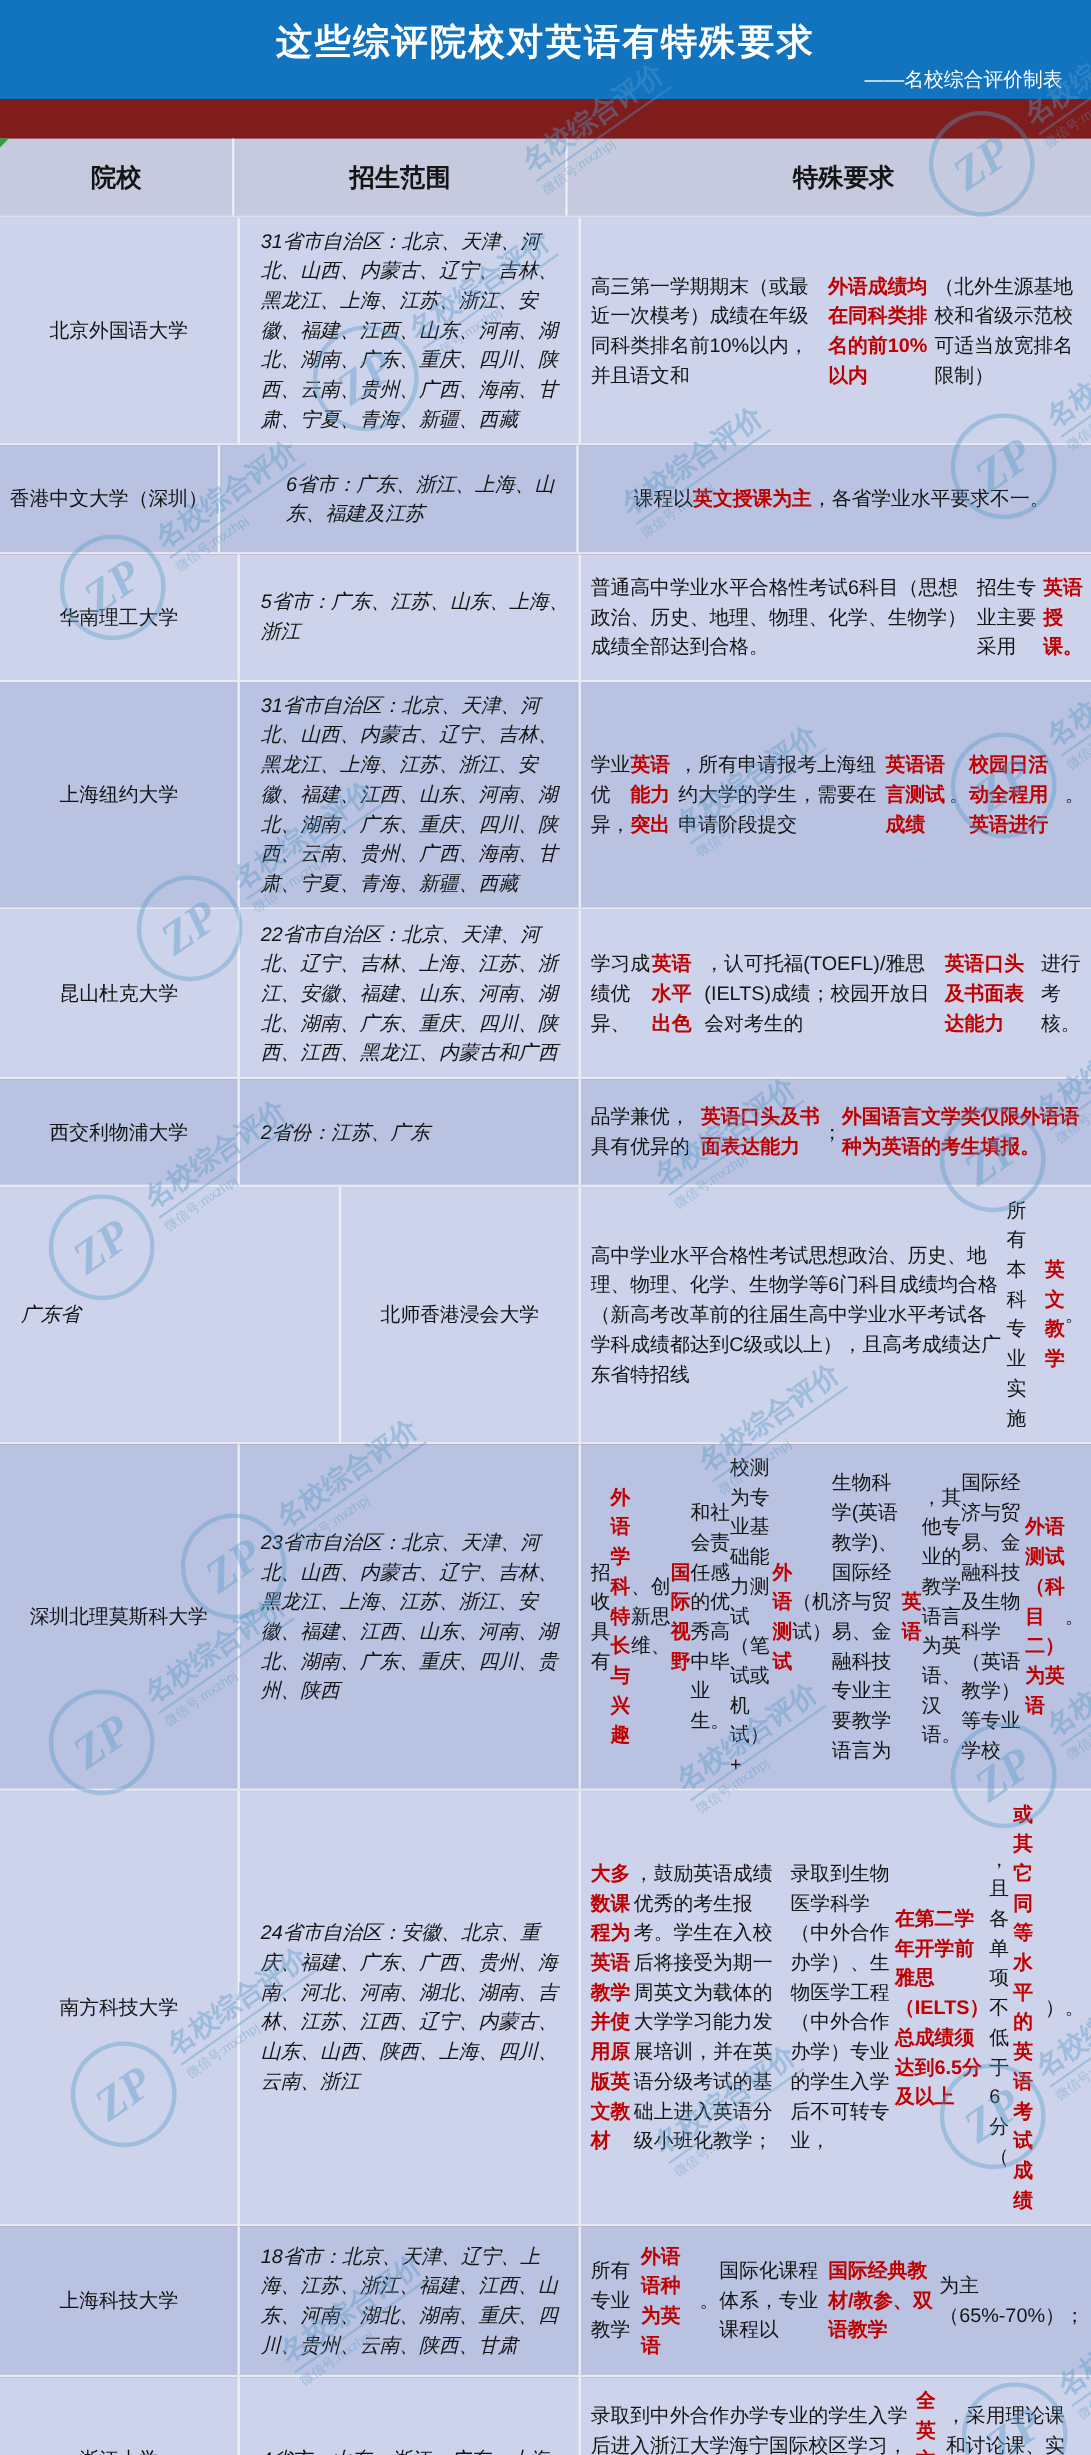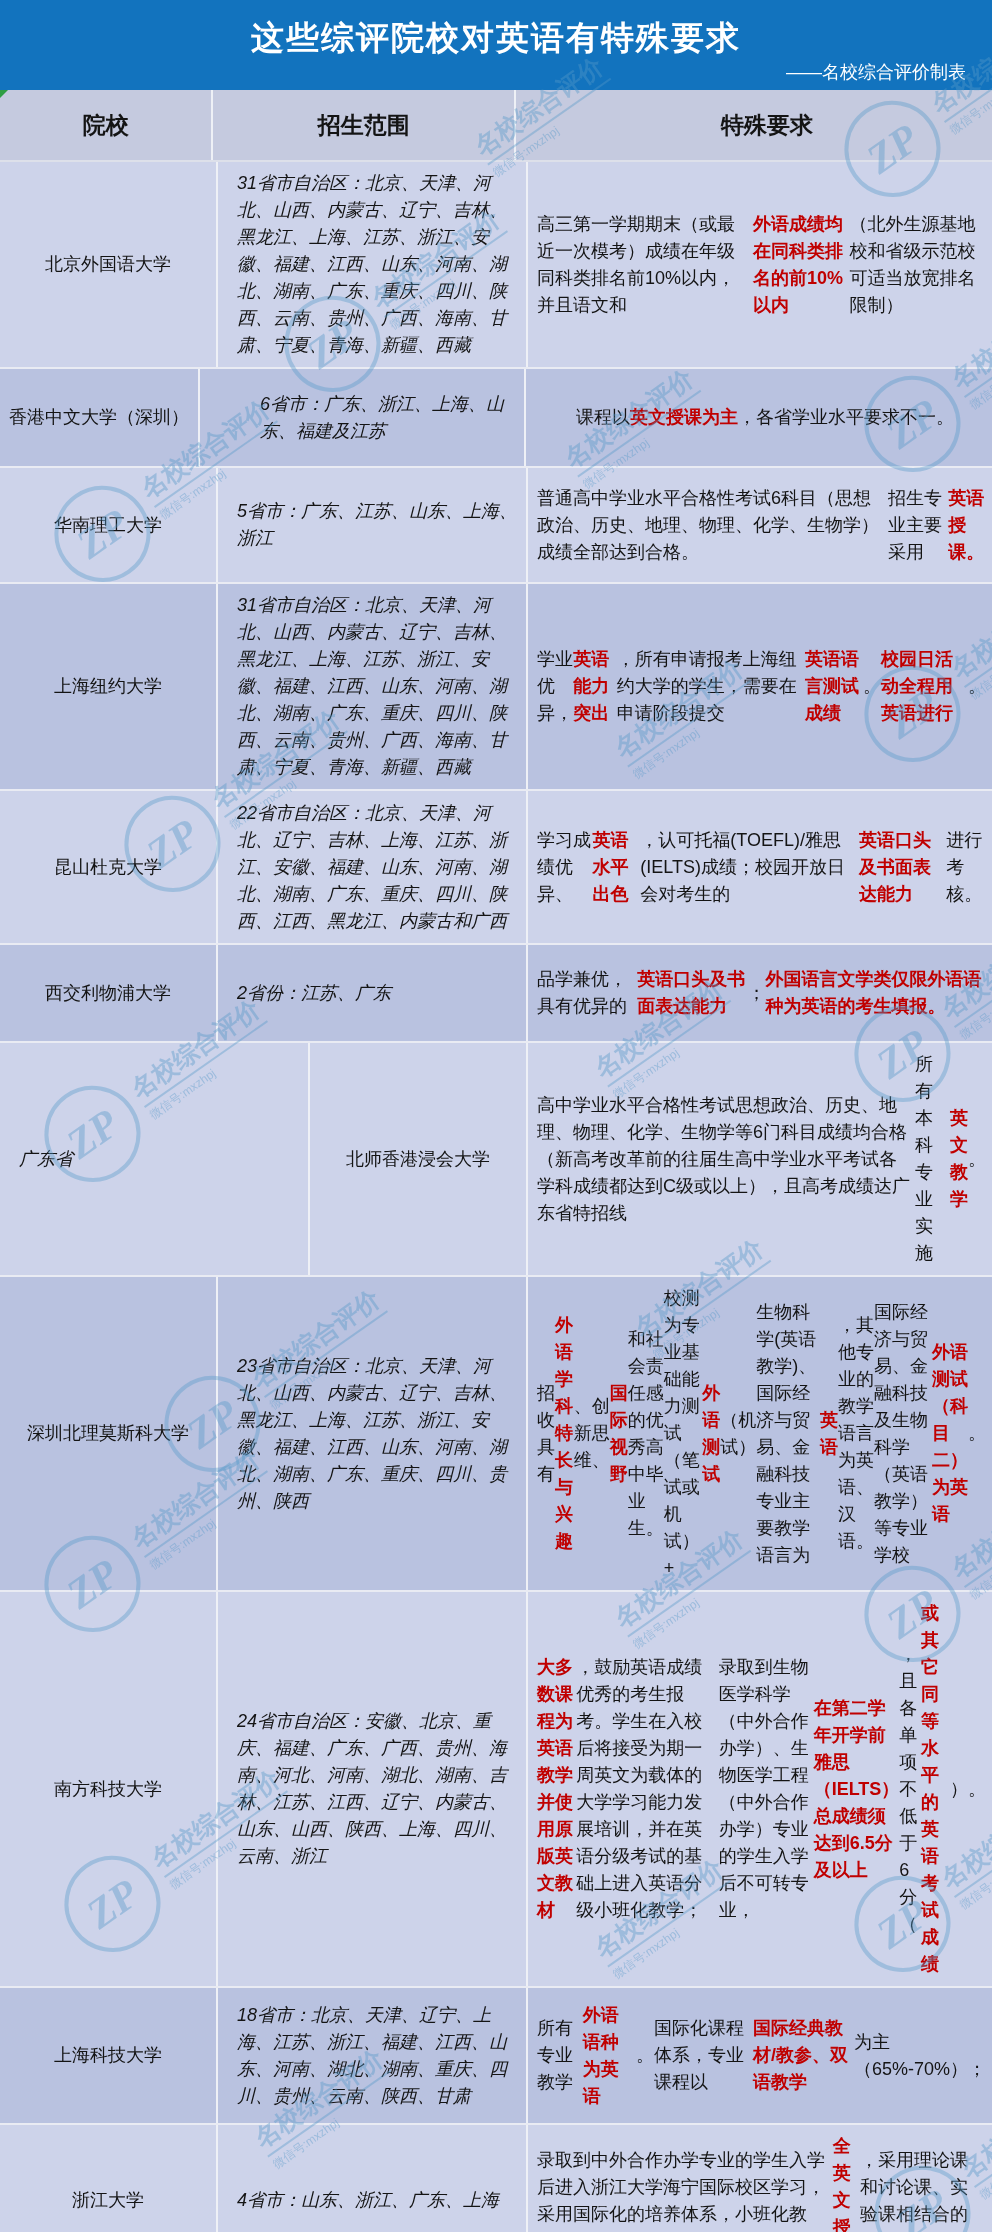--- a/index.html
+++ b/index.html
@@ -5,21 +5,21 @@
   html,body{margin:0;padding:0;background:#fff;}
   body{width:992px;font-family:"Liberation Sans","DejaVu Sans",sans-serif;color:#141414;}
   .page{position:relative;width:992px;height:2232px;overflow:hidden;background:#7f1d1d;}
   
   .banner{height:90px;background:#1273BE;position:relative;}
   .banner-title{margin:0;text-align:center;padding-top:16px;font-size:33px;font-weight:bold;color:#fff;letter-spacing:2px;}
   .banner-sub{position:absolute;right:26px;bottom:6px;color:#fff;font-size:18px;font-weight:normal;}
   
   .tbl{position:relative;border-bottom:2px solid #c9cdd9;}
   .green-corner{position:absolute;left:0;top:0;width:0;height:0;border-top:8px solid #2f9e44;border-right:8px solid transparent;z-index:6;}
-  .thead{display:flex;background:#C5CADF;border-bottom:2px solid #dde0ea;}
+  .thead{display:flex;background:#C5CADF;border-bottom:2px solid #dde0ea;margin-top:36px;}
   .th{min-height:70px;display:flex;align-items:center;justify-content:center;font-size:23px;font-weight:bold;}
   .col1{width:218px;}.col2{width:310px;}.col3{width:464px;padding-left:26px;}
   .th.col1,.td.col1,.th.col2,.td.col2{border-right:2px solid #eef0f6;}
   .tr{display:flex;border-bottom:2px solid #e9ebf3;}
   .tr.odd{background:#CDD3EA;}
   .tr.even{background:#B9C2E0;}
   .td{box-sizing:border-box;font-size:18px;line-height:1.5;}
   .td.col1{display:flex;align-items:center;justify-content:center;text-align:right;padding:6px 4px;}
   .td.col2{display:flex;align-items:center;padding:8px 4px 8px 19px;font-style:italic;}
   .td.col3{display:flex;align-items:center;padding:8px 6px 8px 9px;}

